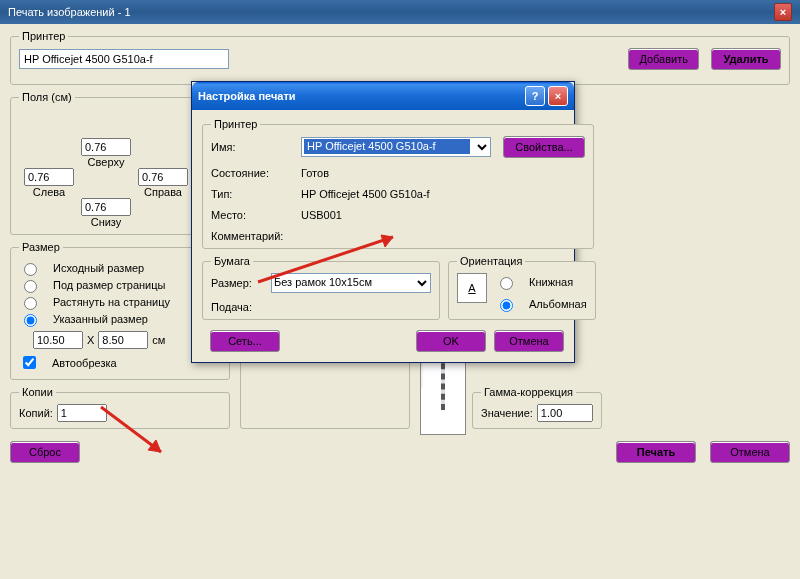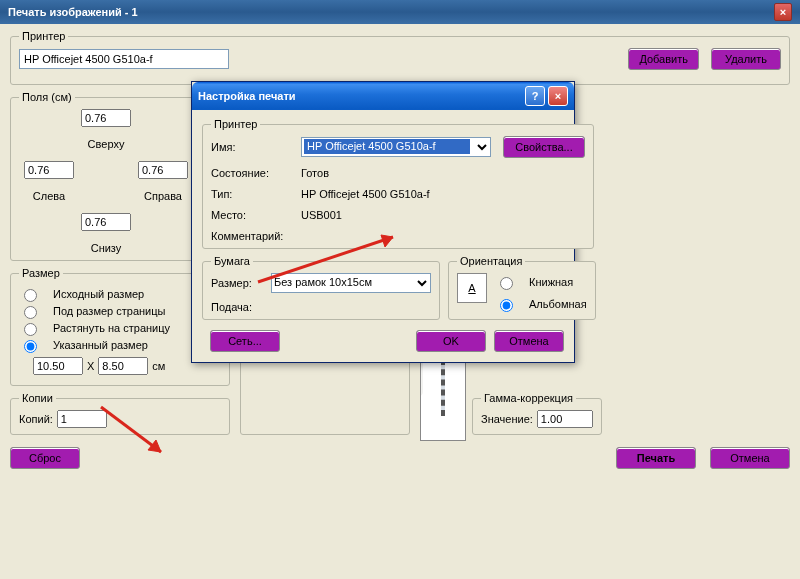--- a/index.html
+++ b/index.html
@@ -1,18 +1,18 @@
 <!DOCTYPE html>
 <html><head>
 <meta charset="utf-8">
 <style>
 * { box-sizing: border-box; font-family: Tahoma, sans-serif; font-size: 11px; }
 body { margin: 0; background: #ece9d8; width: 800px; height: 579px; overflow: hidden; position: relative; }
 .titlebar { background: linear-gradient(to bottom, #3a6ea5 0%, #2a5a8f 50%, #3a6ea5 100%); height: 24px; color: #fff; padding: 4px 8px; display: flex; align-items: center; justify-content: space-between; }
-.titlebar-title { font-weight: bold; }
+.titlebar-title { font-weight: normal; }
 .close-btn { width: 18px; height: 18px; background: linear-gradient(#e36765,#c0392b); border: 1px solid #8b2e2a; border-radius: 2px; color:#fff; display:flex; align-items:center; justify-content:center; font-weight:bold; cursor:pointer; }
 .main { padding: 6px 10px; position: relative; }
 fieldset { border: 1px solid #b7b7a8; border-radius: 3px; margin: 0 0 6px 0; padding: 6px 8px; }
 legend { color: #000; padding: 0 3px; }
 .row { display: flex; align-items: center; gap: 4px; }
 .thumb-wrap { width: 150px; text-align: center; padding: 4px; border: 2px solid #5a8fd6; background: #b8cde8; margin: 2px; }
 .thumb-img { width: 138px; height: 90px; background: #c8d8e0; border: 1px solid #888; position: relative; }
 .thumb-label { color: #000; padding-top: 3px; }
 input[type=text], select { border: 1px solid #7f9db9; background: #fff; height: 20px; padding: 1px 4px; }
 .spin { width: 50px; }
@@ -59,30 +59,30 @@
 
 <div class="main">
 
 
   <fieldset style="padding-bottom:8px;">
     <legend>Принтер</legend>
     <div class="printer-row">
       <input type="text" readonly="" style="width: 210px;" value="HP Officejet 4500 G510a-f">
       <span style="flex:1"></span>
       <button class="btn" style="min-width:70px;margin-right:6px;">Добавить</button>
-      <button class="btn" style="min-width:70px;">Удалить</button>
+      <button class="btn" style="min-width:70px;font-weight:bold;">Удалить</button>
     </div>
   </fieldset>
 
   <div class="top-row">
     <div class="col-left">
 
       <fieldset>
         <legend>Поля (cм)</legend>
-        <div style="display:grid;grid-template-columns:60px 46px 60px;grid-template-rows:auto auto auto auto;gap:11px 4px;align-items:center;justify-items:center;">
+        <div style="display:grid;grid-template-columns:60px 46px 60px;grid-template-rows:auto auto auto auto;gap:0 4px;align-items:center;justify-items:center;margin-top:29px;">
           <span></span>
           <input class="spin" value="0.76" style="">
           <span></span>
           <span></span>
           <span>Сверху</span>
           <span></span>
           <input class="spin" value="0.76" style="">
           <span></span>
           <input class="spin" value="0.76" style="">
           <span>Слева</span>
@@ -114,20 +114,24 @@
         <label class="r">
             <input type="radio" name="sz" checked="" style="">
             <span>Указанный размер</span>
           </label>
         <div class="row" style="margin:4px 0 4px 14px;">
           <input class="spin" value="10.50" style="">
           <span>X</span>
           <input class="spin" value="8.50" style="">
           <span>см</span>
         </div>
+        <label class="r">
+            <input type="checkbox" checked="" style="">
+            <span>Автообрезка</span>
+          </label>
       </fieldset>
 
       <fieldset>
         <legend>Копии</legend>
         <div class="row">
           <span>Копий:</span>
           <input class="spin" value="1" style="">
         </div>
       </fieldset>
     </div>

